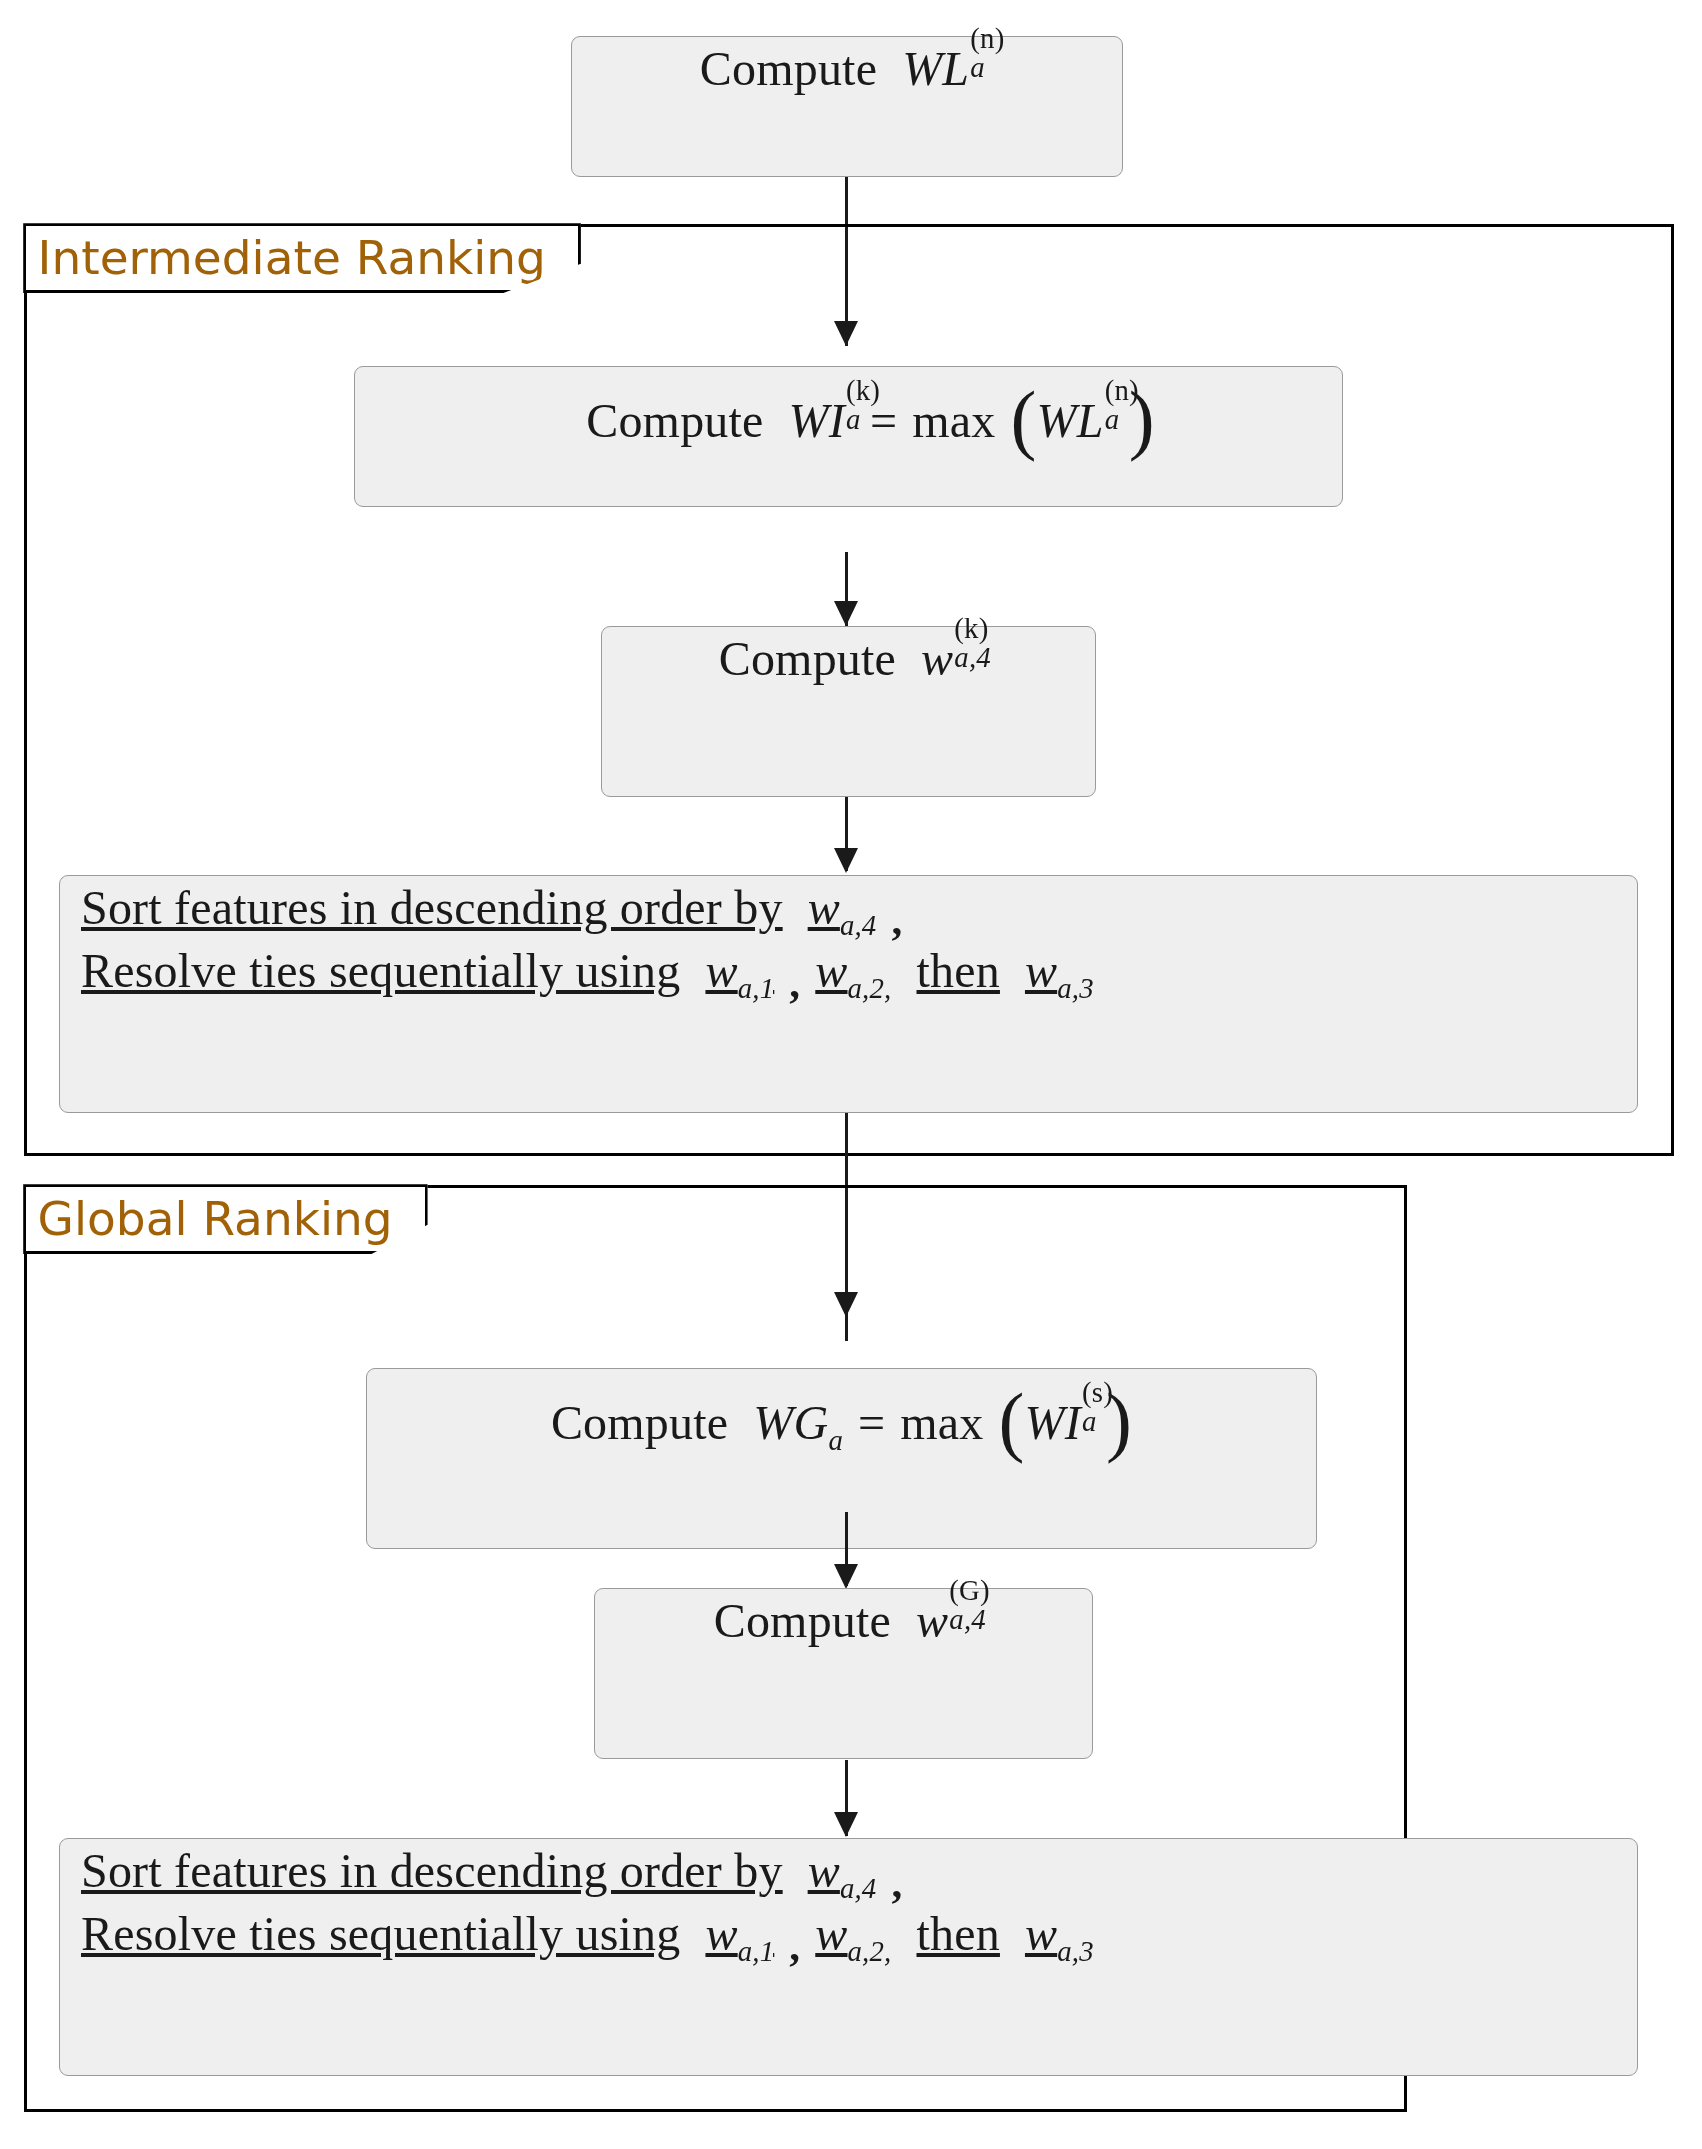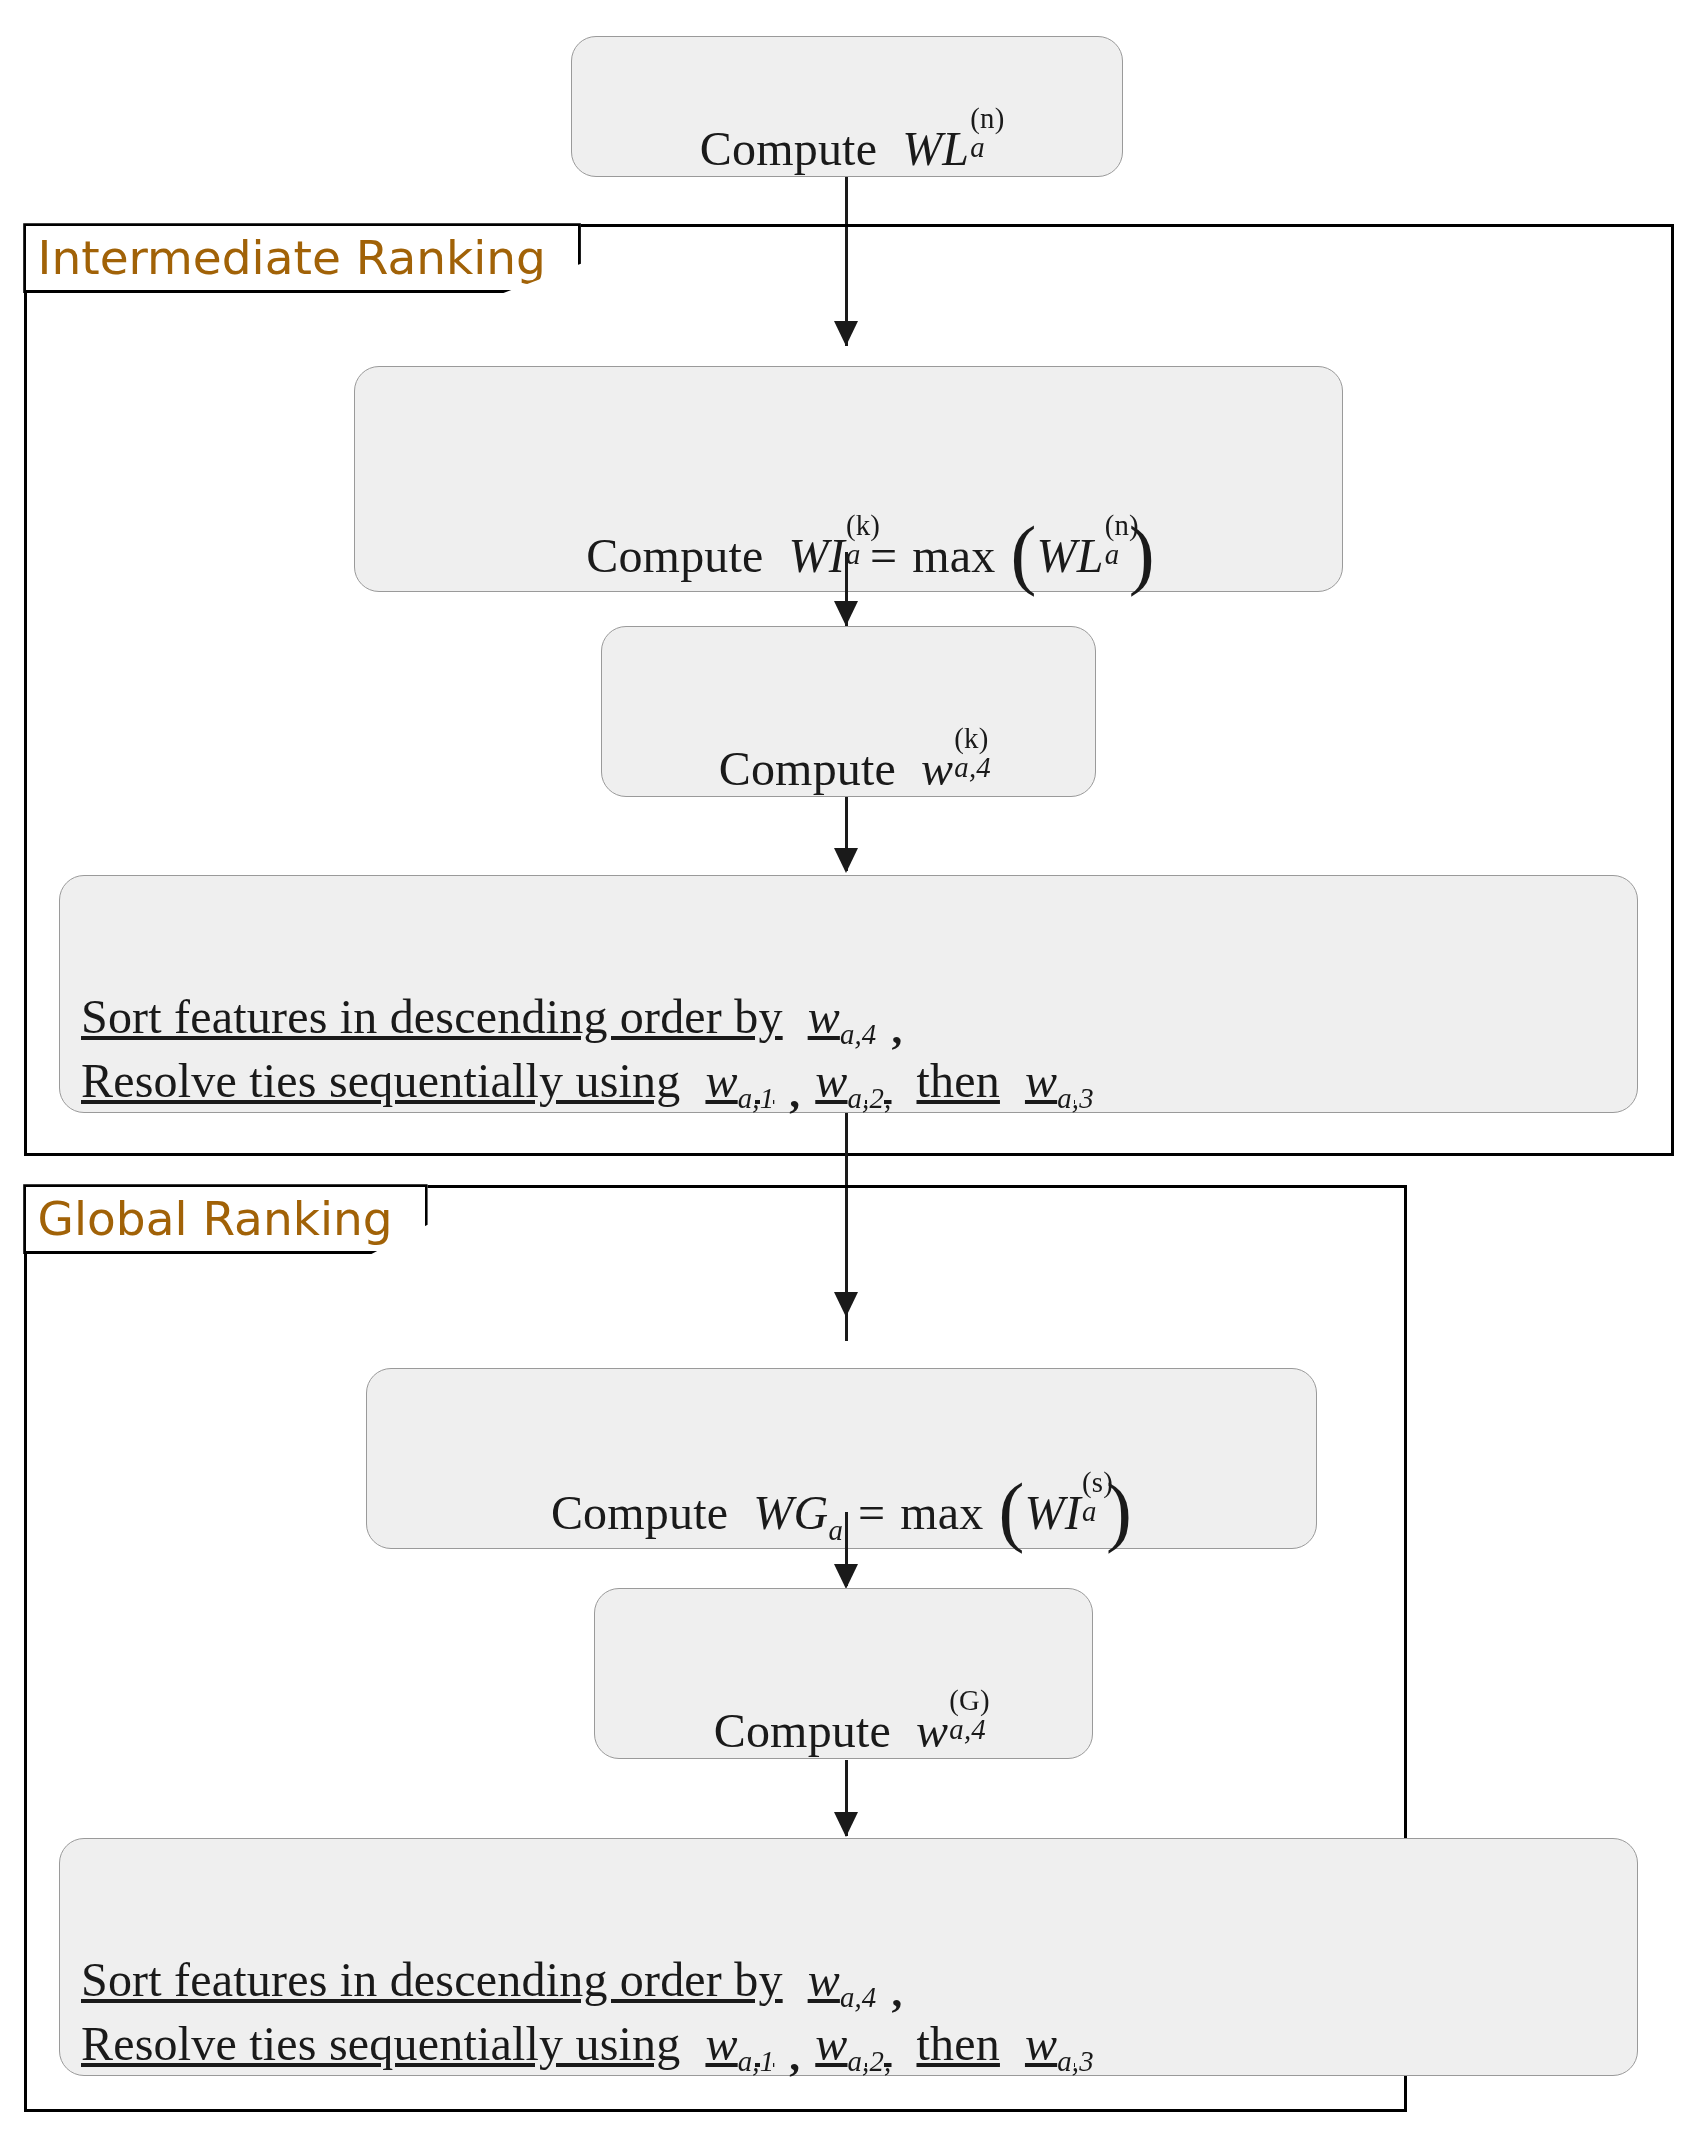--- a/index.html
+++ b/index.html
@@ -39,25 +39,25 @@
     
     clip-path: polygon(0 0, 100% 0, 100% 58%, 86% 100%, 0 100%);
   }
 
   
   .node {
     position: absolute;
     box-sizing: border-box;
     background: #efefef;
     border: 1.9px solid #9a9a9a;
-    border-radius: 25px;
+    border-radius: 9px;
     display: flex;
     flex-direction: column;
     align-items: center;
-    justify-content: flex-end;
+    justify-content: flex-start;
     color: #1a1a1a;
   }
   .node .line {
     white-space: nowrap;
     font-size: 48px;
     letter-spacing: 0.2px;
   }
   .node.two-line .line { line-height: 1.32; text-decoration: underline; }
 
   
@@ -132,21 +132,21 @@
     </div>
   </div>
 
   <div class="conn" style="left:845px; top:177px; height:169px;"></div>
   <div class="arrowhead" style="left:834px; top:321px;"></div>
 
   <div class="group" style="left:24px; top:224px; width:1650px; height:932px;">
     <div class="group-tab">Intermediate Ranking</div>
   </div>
 
-  <div class="node" style="left:354px; top:366px; width:989px; height:226px;padding-left:44px;">
+  <div class="node" style="left:354px; top:366px; width:989px; height:141px;padding-left:44px;">
     <div class="line">
       <span class="mup">Compute</span><span class="spacer-md"></span><span class="mi">WI</span><span class="supsub"><span class="s-up">(k)</span><span class="s-dn">a</span></span><span class="spacer-md"></span><span class="mup">=</span><span class="spacer-sm"></span><span class="mup">max</span><span class="spacer-sm"></span><span class="bigparen">(</span><span class="mi">WL</span><span class="supsub"><span class="s-up">(n)</span><span class="s-dn">a</span></span><span class="spacer-md"></span><span class="bigparen">)</span>
     </div>
   </div>
 
   <div class="conn" style="left:845px; top:552px; height:74px;"></div>
   <div class="arrowhead" style="left:834px; top:601px;"></div>
 
   <div class="node" style="left:601px; top:626px; width:495px; height:171px;">
     <div class="line">

